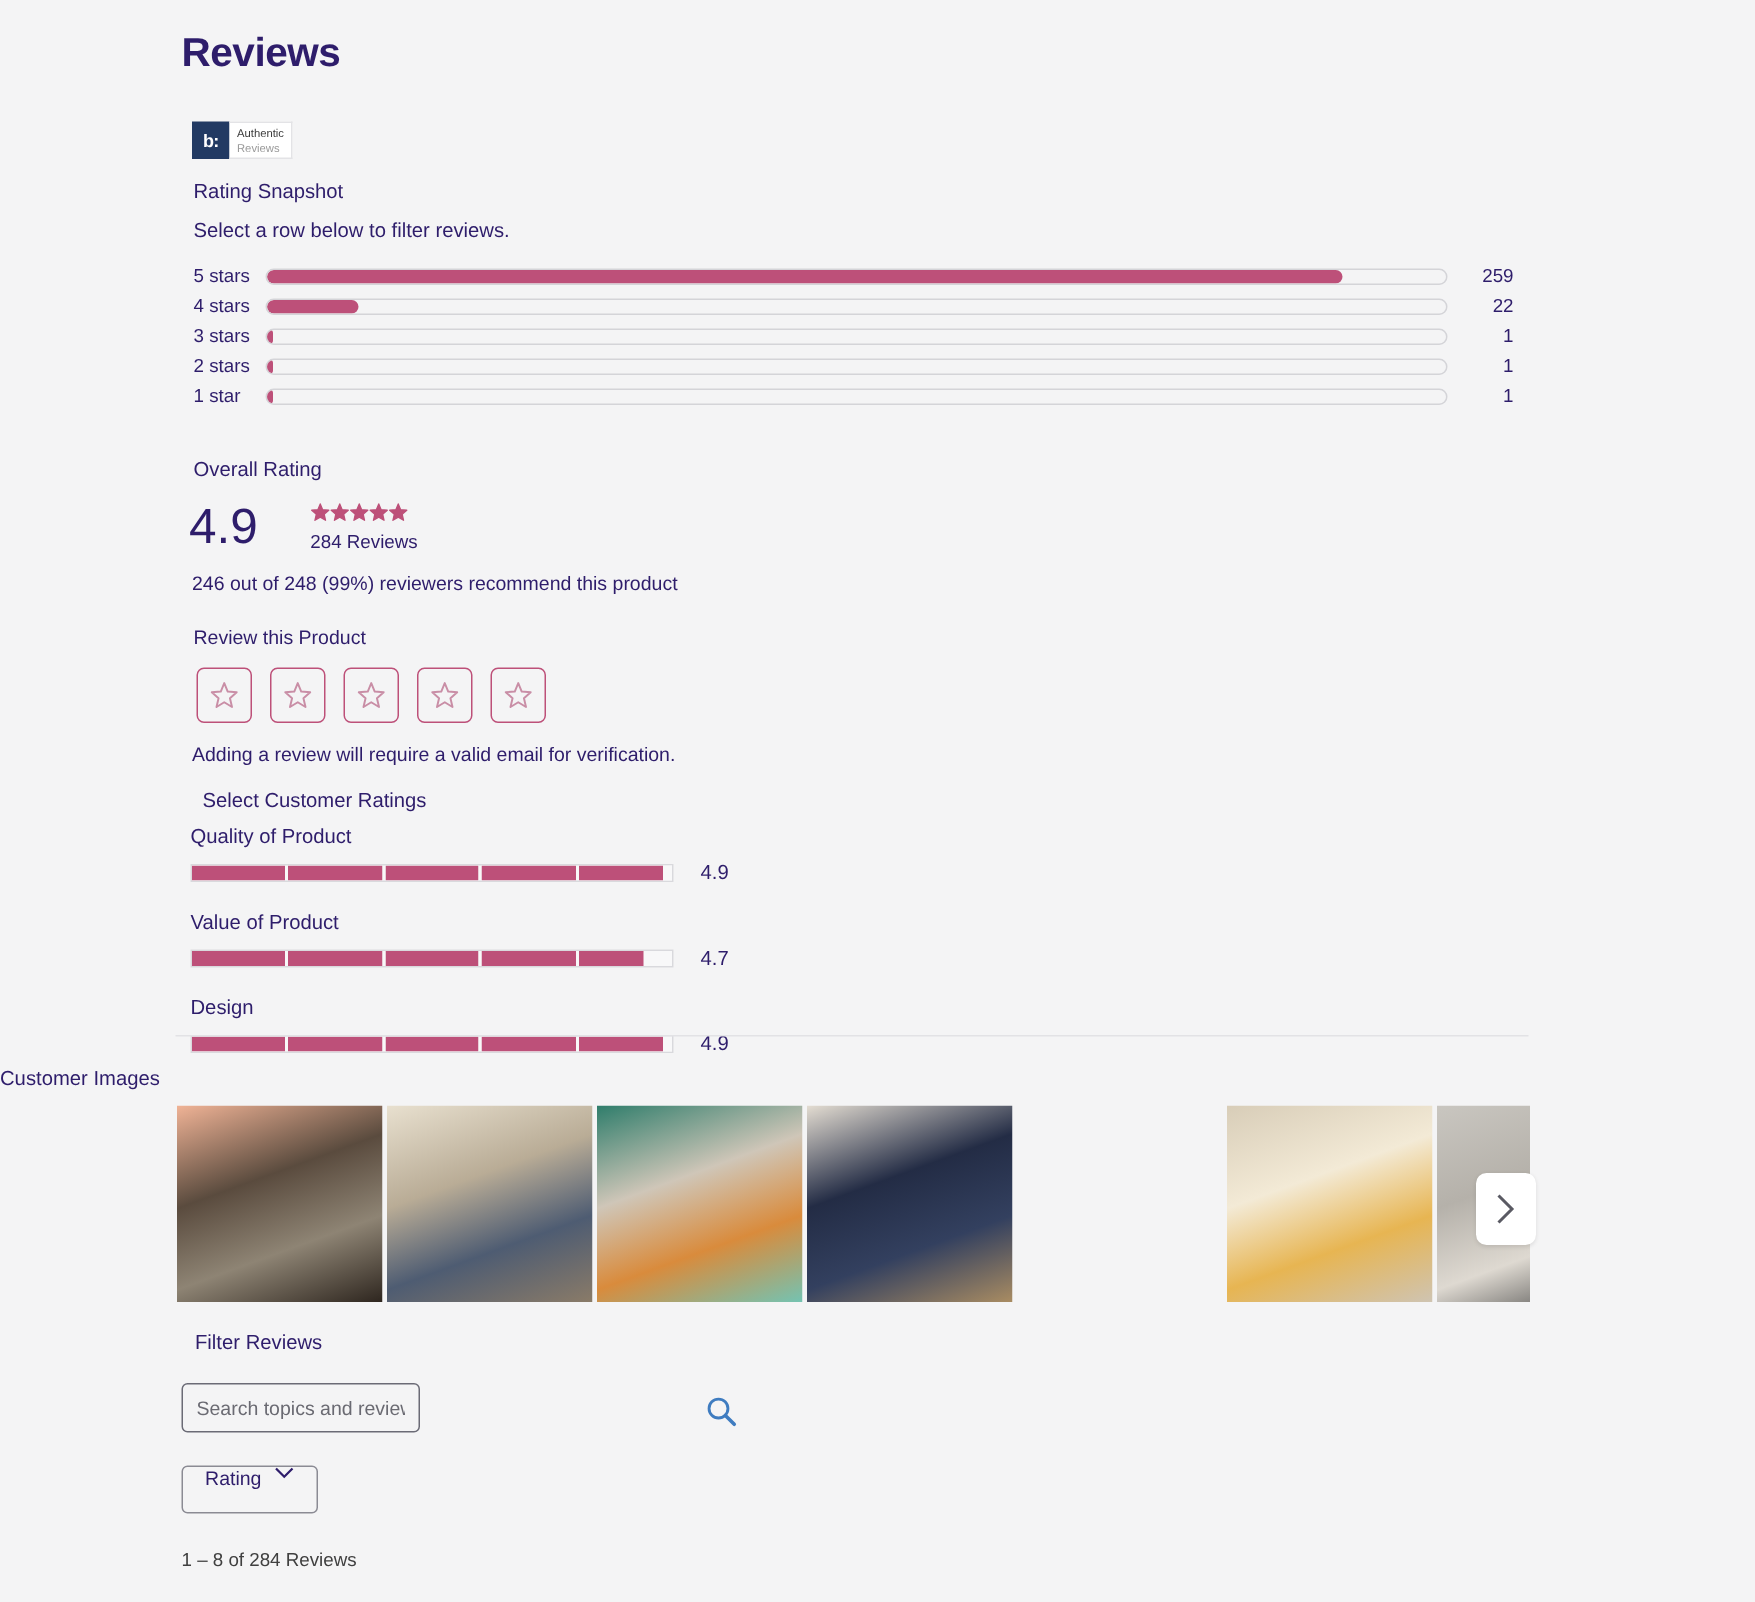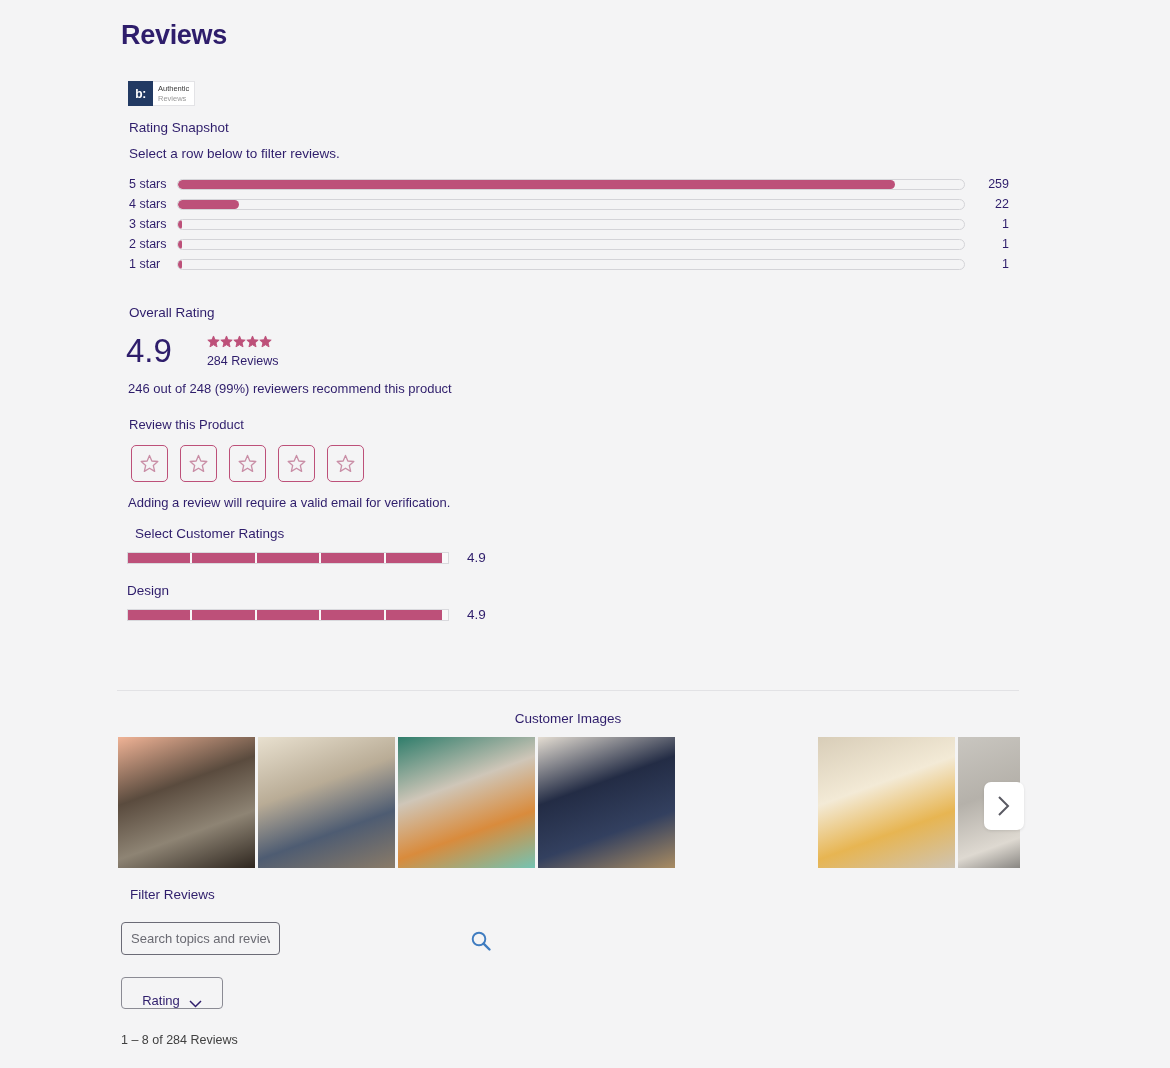--- a/index.html
+++ b/index.html
@@ -107,21 +107,21 @@
   .acr-val { font-size: 13.5px; color: #2e1d6b; margin-left: 18px; }
 
   
   .divider {
     position: absolute; left: 117px; top: 690px; width: 902px; height: 1px;
     background: #e2e2e5;
   }
 
   
   .ci-title {
-    position: absolute; left: 0; top: 711px; width: 1136px; text-align: center;
+    position: absolute; left: 0; top: 711px; width: 1136px; text-align: left;
     font-size: 13.5px; color: #2e1d6b;
   }
   .ci-strip {
     position: absolute; left: 118px; top: 737px; width: 902px; height: 131px;
     display: flex; gap: 3px; overflow: hidden;
   }
   .ci-thumb { width: 137px; height: 131px; flex: none; position: relative; overflow: hidden; cursor: pointer; }
   .ci-thumb .sky { position: absolute; inset: 0; }
   .ci-next {
     position: absolute; left: 984px; top: 782px; width: 40px; height: 48px;
@@ -138,23 +138,23 @@
     padding: 0 9px; font-size: 13px; color: #2e1d6b;
     font-family: "Liberation Sans", sans-serif;
   }
   .search-box::placeholder { color: #6a6a72; }
   .search-btn {
     position: absolute; left: 468px; top: 928px; width: 26px; height: 26px;
     background: none; border: none; cursor: pointer; padding: 0;
     display: flex; align-items: center; justify-content: center;
   }
   .rating-select {
-    position: absolute; left: 121px; top: 977px; width: 102px; height: 32px;
+    position: absolute; left: 121px; top: 977px; width: 91px; height: 32px;
     border: 1px solid #8b8b94; border-radius: 4px; background: #f4f4f5;
-    display: flex; align-items: flex-end; justify-content: center; gap: 9px;
+    display: flex; align-items: flex-start; justify-content: center; gap: 9px;
     font-size: 13px; color: #2e1d6b; cursor: pointer;
   }
 
   
   .count-text { position: absolute; left: 121px; top: 1033px; font-size: 12.5px; color: #404040; }
   .sort-box {
     position: absolute; left: 824px; top: 1020px; width: 193px; height: 32px;
     border: 1px solid #b9b9c1; border-radius: 4px; background: #f4f4f5;
     display: flex; align-items: center; cursor: pointer; padding: 0 12px;
     font-size: 12.5px; color: #2e1d6b;
@@ -270,39 +270,63 @@
         <svg width="19" height="19" viewBox="0 0 16 15">
           <path d="M8,0.7 L9.95,5.4 L15,5.8 L11.2,9.15 L12.35,14.1 L8,11.45 L3.65,14.1 L4.8,9.15 L1,5.8 L6.05,5.4 Z" fill="none" stroke="#c98ea6" stroke-width="1.1" stroke-linejoin="round"></path>
         </svg>
       </div>
     </div>
   <div class="rtp-note">Adding a review will require a valid email for verification.</div>
 
   <div class="lbl acr-title">Select Customer Ratings</div>
   <div class="acr-list" id="acr-list">
       <div class="acr-item">
+        <div class="acr-name">Quality of Product</div>
         <div class="acr-barline">
           <span class="acr-seg-track">
             <span class="acr-seg">
               <i style="width:100%"></i>
             </span>
             <span class="acr-seg">
               <i style="width:100%"></i>
             </span>
             <span class="acr-seg">
               <i style="width:100%"></i>
             </span>
             <span class="acr-seg">
               <i style="width:100%"></i>
             </span>
             <span class="acr-seg">
               <i style="width:90.00000000000003%"></i>
             </span>
           </span>
           <span class="acr-val">4.9</span>
+        </div>
+      </div>
+      <div class="acr-item">
+        <div class="acr-name">Value of Product</div>
+        <div class="acr-barline">
+          <span class="acr-seg-track">
+            <span class="acr-seg">
+              <i style="width:100%"></i>
+            </span>
+            <span class="acr-seg">
+              <i style="width:100%"></i>
+            </span>
+            <span class="acr-seg">
+              <i style="width:100%"></i>
+            </span>
+            <span class="acr-seg">
+              <i style="width:100%"></i>
+            </span>
+            <span class="acr-seg">
+              <i style="width:70.00000000000001%"></i>
+            </span>
+          </span>
+          <span class="acr-val">4.7</span>
         </div>
       </div>
       <div class="acr-item">
         <div class="acr-name">Design</div>
         <div class="acr-barline">
           <span class="acr-seg-track">
             <span class="acr-seg">
               <i style="width:100%"></i>
             </span>
             <span class="acr-seg">

